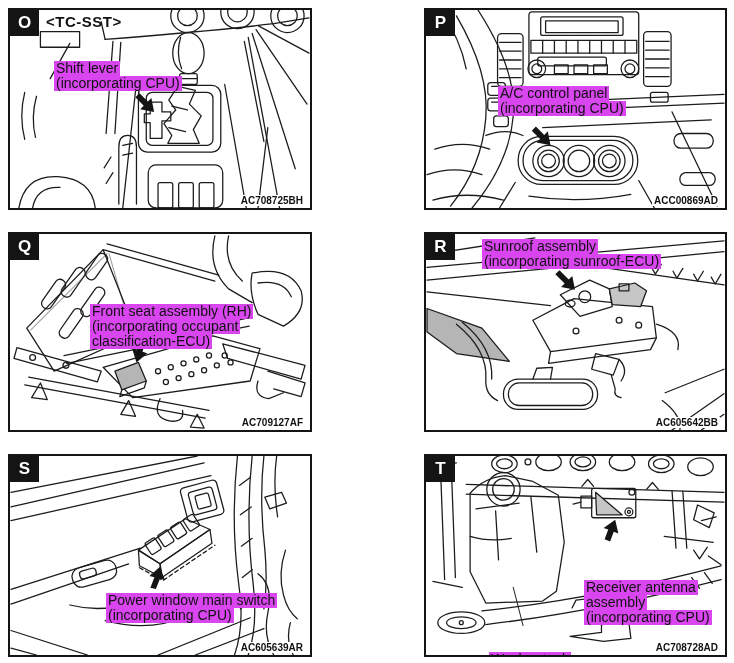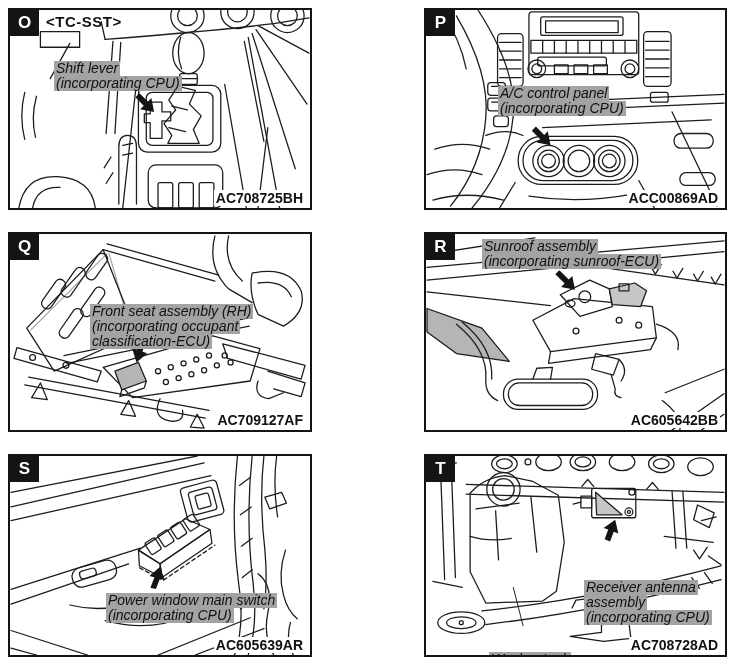--- a/index.html
+++ b/index.html
@@ -23,24 +23,24 @@
   .tagbox {
     position:absolute; top:0; left:0; width:29px; height:26px;
     background:#141414; color:#fff; z-index:4;
     font-weight:bold; font-size:17px; line-height:26px; text-align:center;
   }
   .variant {
     position:absolute; top:3px; left:36px; z-index:4;
     font-weight:bold; font-size:15px; letter-spacing:0.5px;
   }
   .callout { position:absolute; z-index:3; font-size:14px; line-height:15px; }
-  .callout .ln { background:#a3a3a3; width:max-content; padding:0 2px;font-style:italic; }
+  .callout .ln { background:#d946ef; width:max-content; padding:0 2px; }
   .code {
     position:absolute; right:5px; bottom:2px; z-index:4;
-    font-weight:bold; font-size:14px; background:#fff; padding:0 2px;
+    font-weight:bold; font-size:10px; background:#fff; padding:0 2px;
   }
   svg.art { position:absolute; left:0; top:0; z-index:1; }
   svg.art path, svg.art rect, svg.art circle, svg.art ellipse, svg.art polygon, svg.art line {
     fill:none; stroke:#1c1c1c; stroke-width:1.3;
     stroke-linecap:round; stroke-linejoin:round;
   }
   svg.art .solid { fill:#141414; stroke:none; }
   svg.art .fill-gray  { fill:#b5b5b5; stroke:#1c1c1c; }
   svg.art .fill-gray2 { fill:#c6c6c6; stroke:#1c1c1c; }
   svg.art .gray { stroke:#9f9f9f; stroke-width:1.1; }

